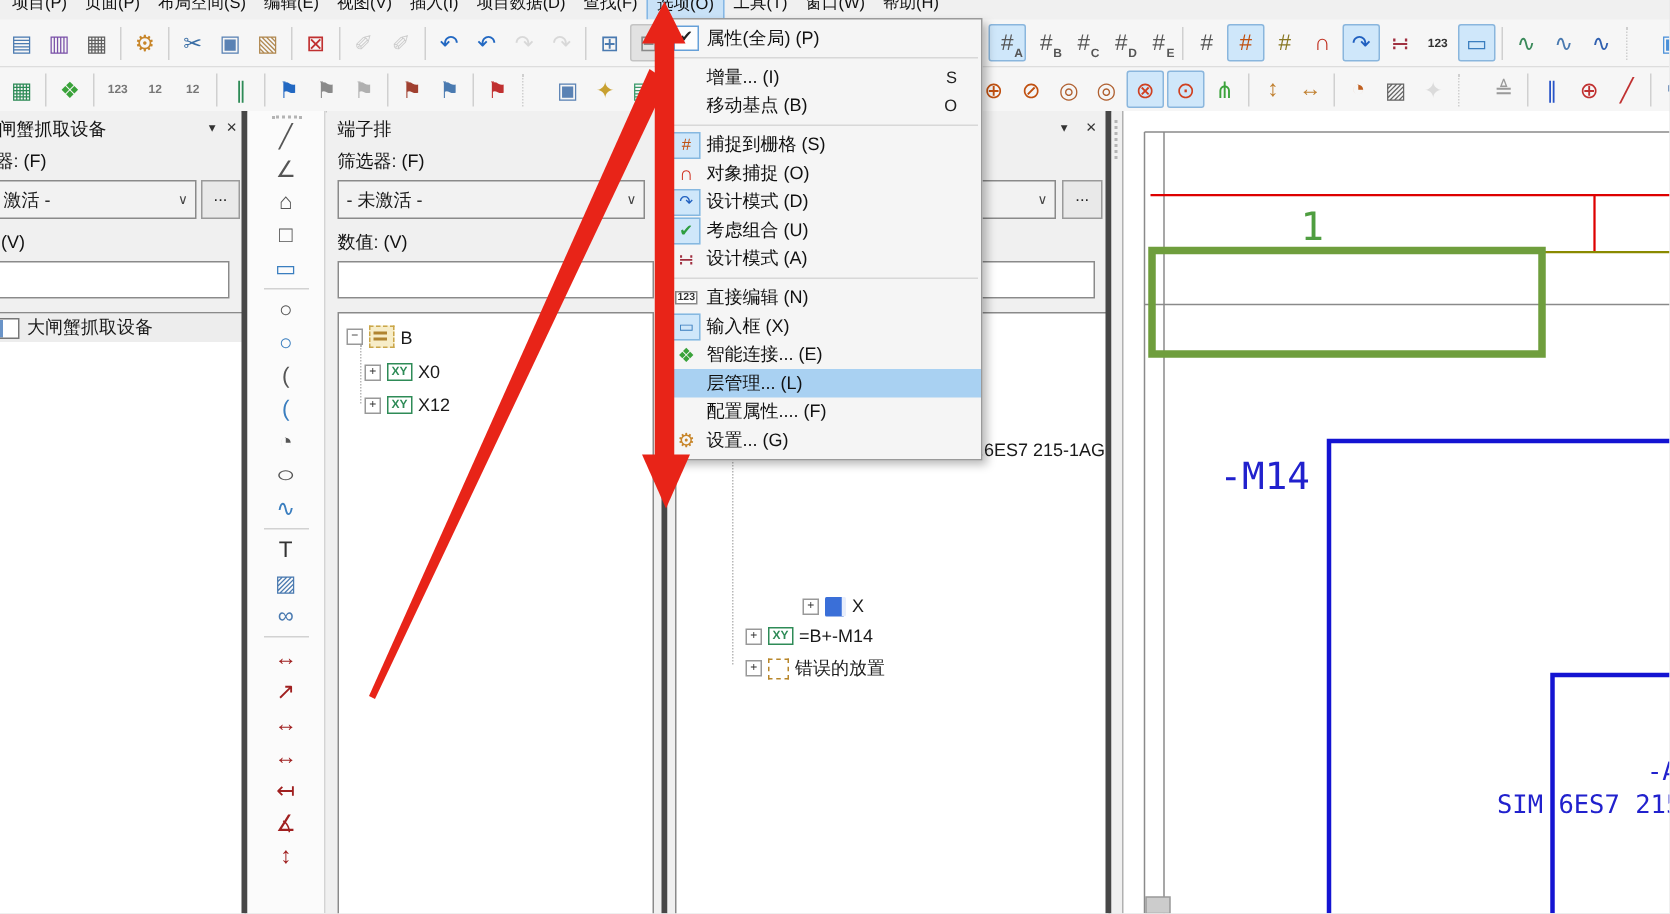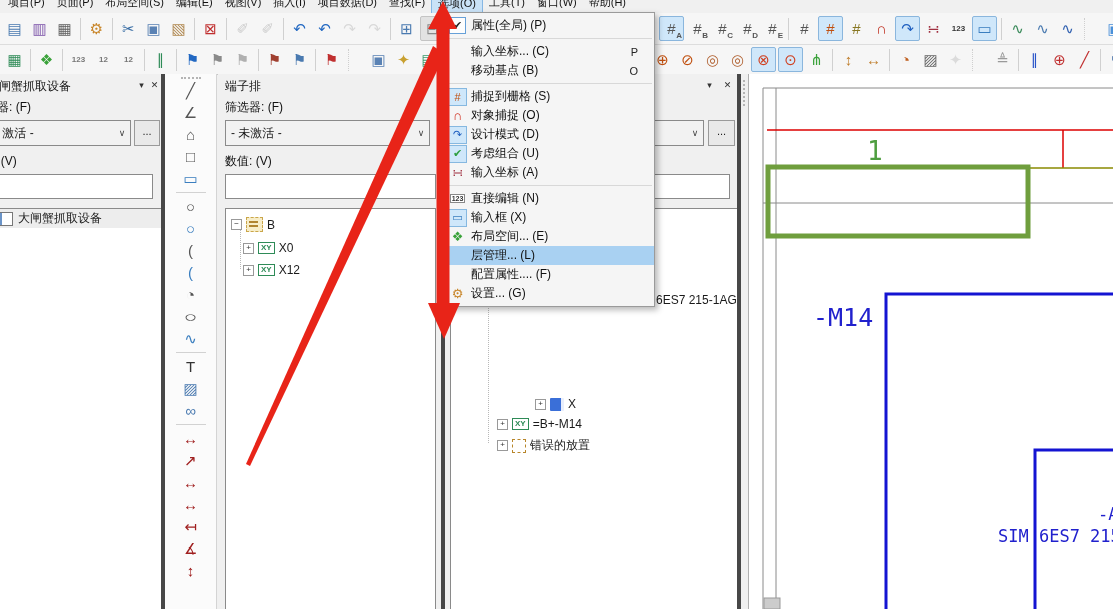--- a/index.html
+++ b/index.html
@@ -537,22 +537,22 @@
       <div class="mitem">
         <span class="mico">
           <span class="mcheck">✔</span>
         </span>
         <span class="mlabel">属性(全局) (P)</span>
         <span class="mshort"></span>
       </div>
       <div class="msep"></div>
       <div class="mitem">
         <span class="mico"></span>
-        <span class="mlabel">输入坐标... (C)</span>
-        <span class="mshort">P</span>
+        <span class="mlabel">增量... (I)</span>
+        <span class="mshort">S</span>
       </div>
       <div class="mitem">
         <span class="mico"></span>
         <span class="mlabel">移动基点 (B)</span>
         <span class="mshort">O</span>
       </div>
       <div class="msep"></div>
       <div class="mitem">
         <span class="mico">
           <span class="mbox" style="color: rgb(192, 80, 16);">#</span>
@@ -578,21 +578,21 @@
         <span class="mico">
           <span class="mbox" style="color: rgb(46, 158, 64);">✔</span>
         </span>
         <span class="mlabel">考虑组合 (U)</span>
         <span class="mshort"></span>
       </div>
       <div class="mitem">
         <span class="mico">
           <span class="mglyph" style="color: rgb(160, 48, 64);">∺</span>
         </span>
-        <span class="mlabel">输入坐标 (A)</span>
+        <span class="mlabel">设计模式 (A)</span>
         <span class="mshort"></span>
       </div>
       <div class="msep"></div>
       <div class="mitem">
         <span class="mico">
           <span class="mglyph small" style="color: rgb(51, 51, 51);">123</span>
         </span>
         <span class="mlabel">直接编辑 (N)</span>
         <span class="mshort"></span>
       </div>
@@ -600,21 +600,21 @@
         <span class="mico">
           <span class="mbox" style="color: rgb(58, 126, 191);">▭</span>
         </span>
         <span class="mlabel">输入框 (X)</span>
         <span class="mshort"></span>
       </div>
       <div class="mitem">
         <span class="mico">
           <span class="mglyph" style="color: rgb(58, 162, 58);">❖</span>
         </span>
-        <span class="mlabel">布局空间... (E)</span>
+        <span class="mlabel">智能连接... (E)</span>
         <span class="mshort"></span>
       </div>
       <div class="mitem mhl">
         <span class="mico"></span>
         <span class="mlabel">层管理... (L)</span>
         <span class="mshort"></span>
       </div>
       <div class="mitem">
         <span class="mico"></span>
         <span class="mlabel">配置属性.... (F)</span>

